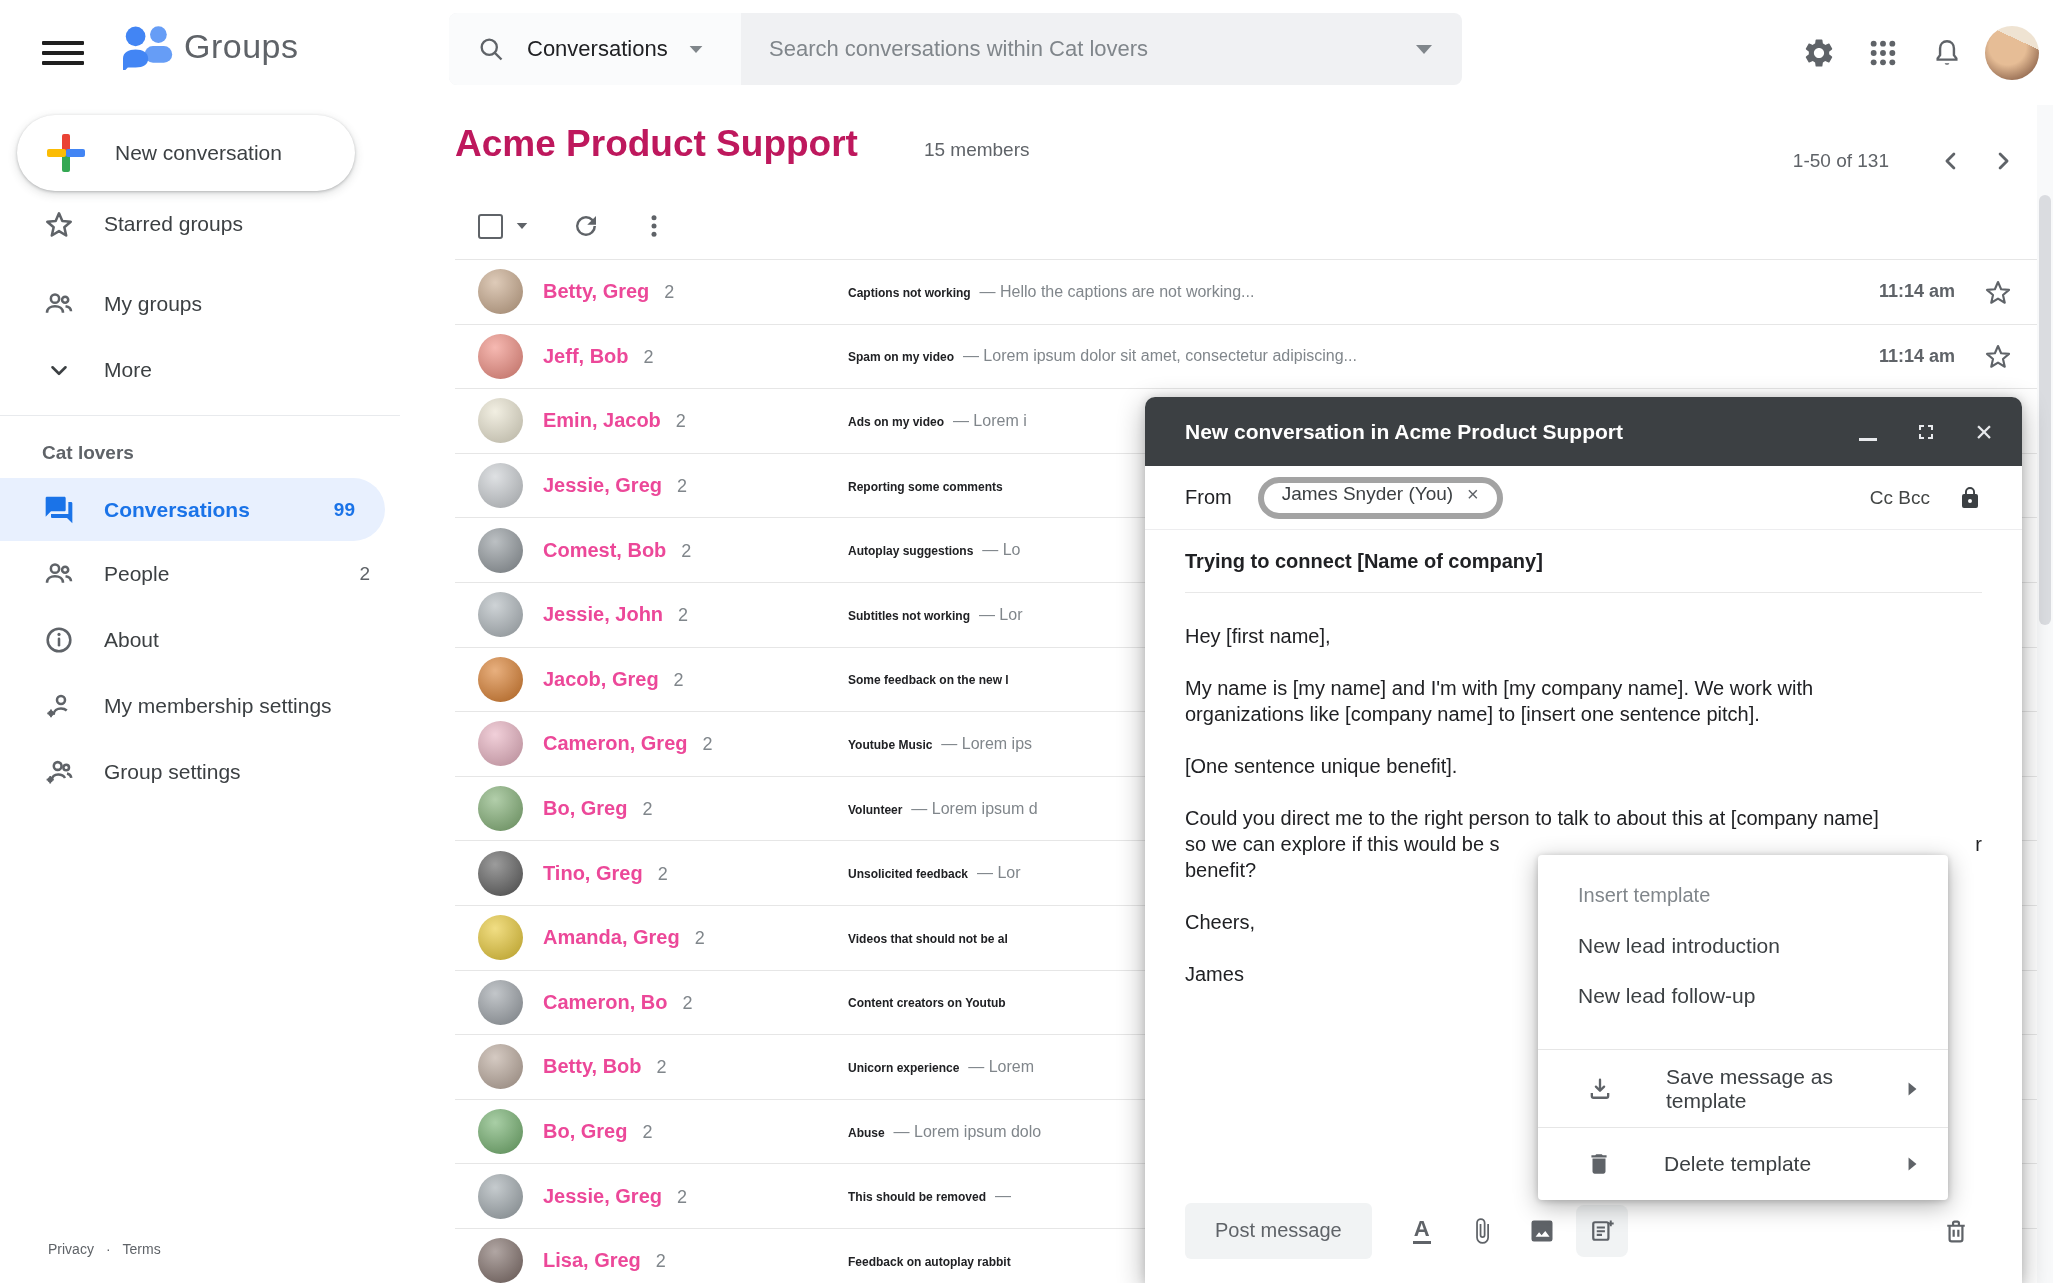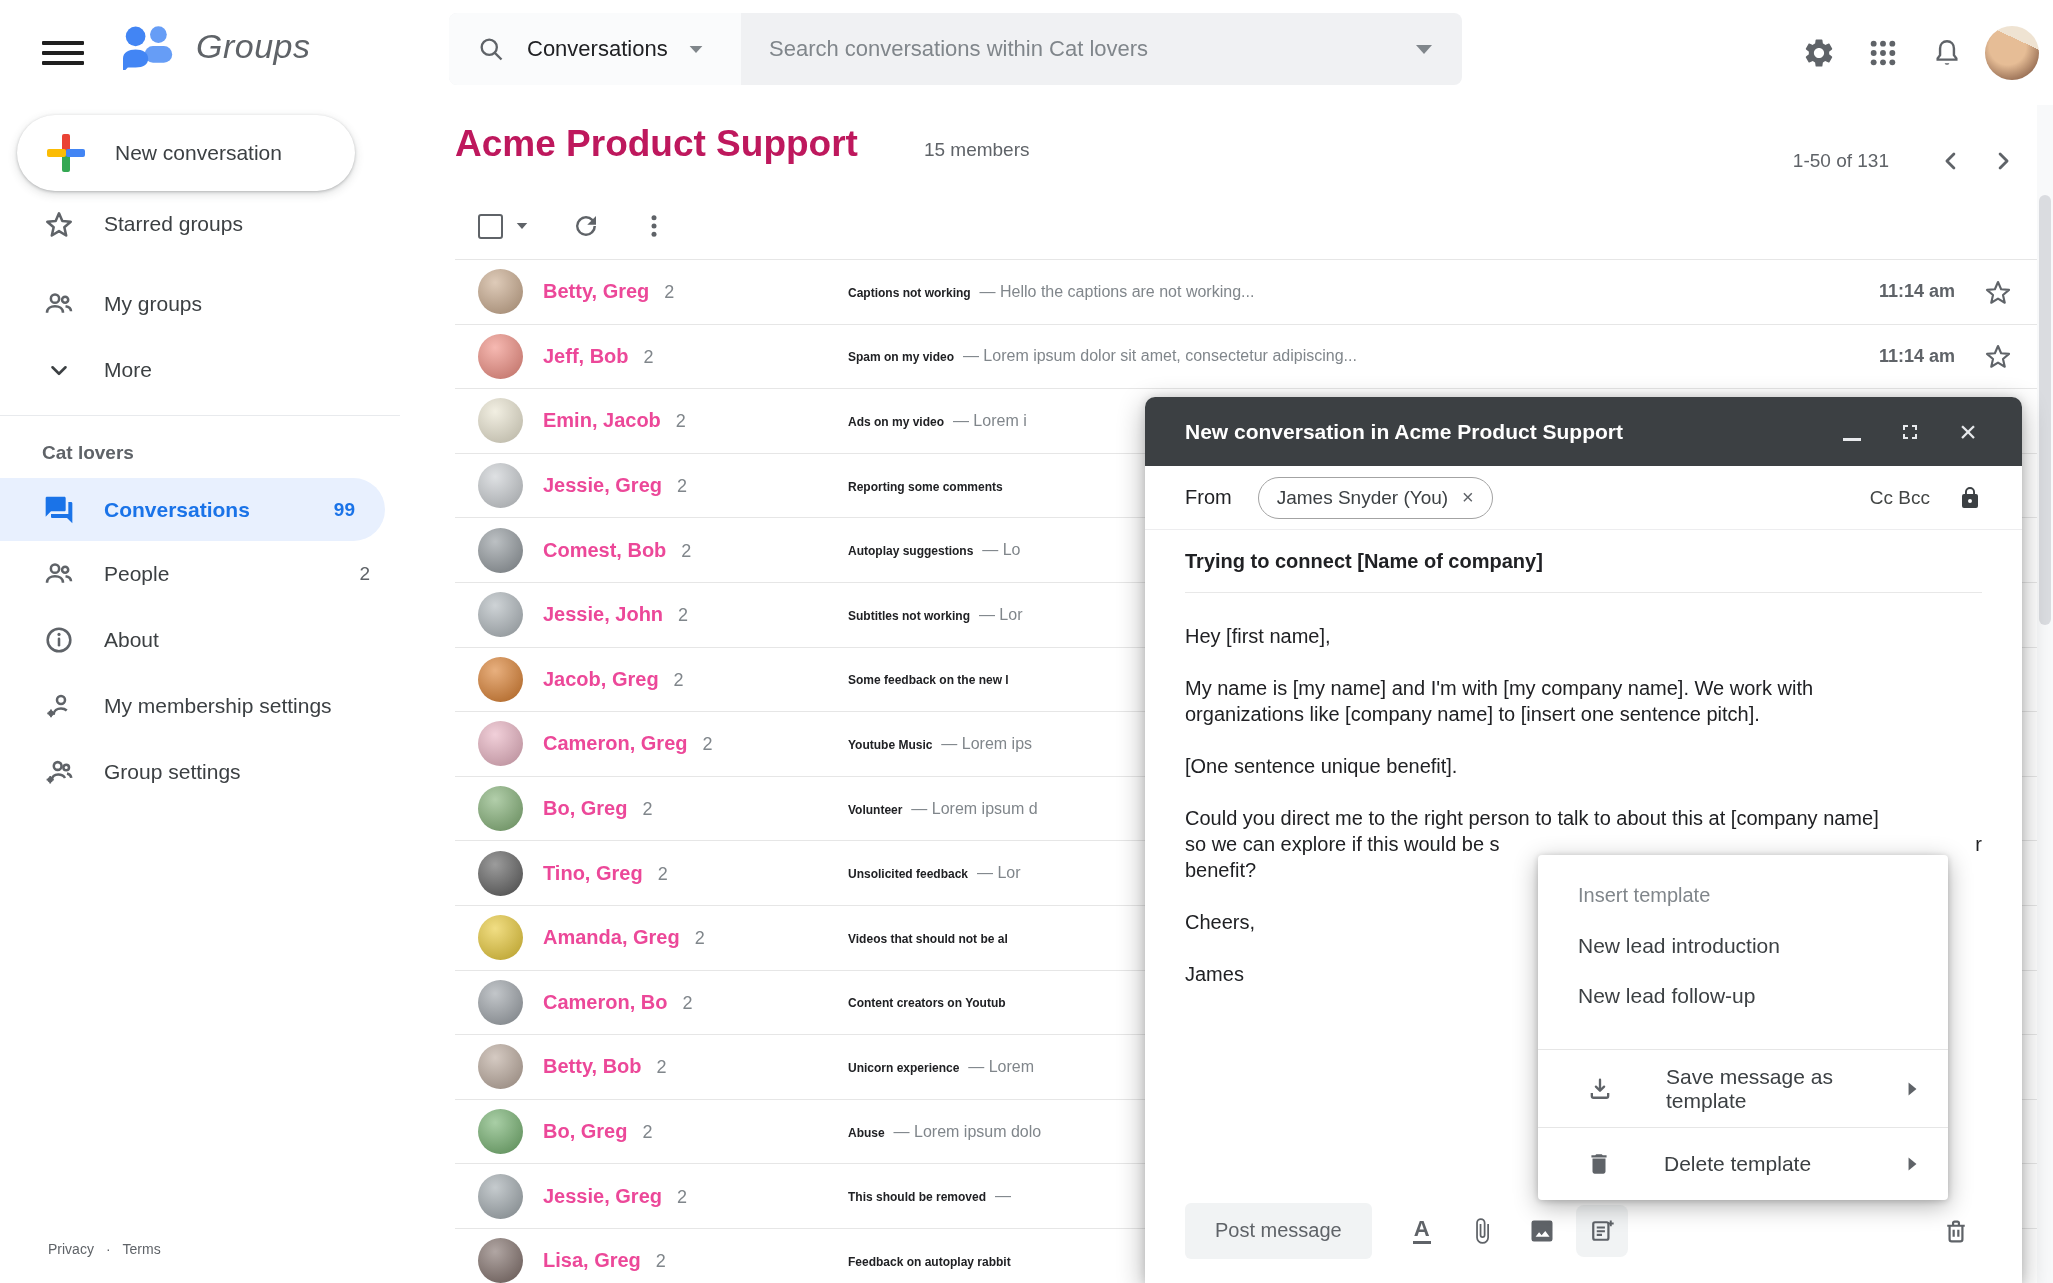--- a/index.html
+++ b/index.html
@@ -8,21 +8,21 @@
     position:relative; overflow:hidden; background:#fff;
     font-family:"Liberation Sans", sans-serif; color:#202124;
   }
   .ico { display:inline-flex; align-items:center; justify-content:center; flex:none; }
   svg { display:block; }
 
   
   .topbar { position:absolute; left:0; top:0; right:0; height:105px; background:#fff; z-index:3; }
   .hamburger { position:absolute; left:42px; top:36px; width:42px; height:34px; display:flex; flex-direction:column; justify-content:center; gap:6px; cursor:pointer; }
   .hamburger i { display:block; height:4px; background:#1f1f1f; border-radius:1px; }
-  .brand { position:absolute; left:118px; top:22px; display:flex; align-items:center; gap:20px;font-style:italic; }
+  .brand { position:absolute; left:118px; top:22px; display:flex; align-items:center; gap:8px; }
   .brand-name { font-size:34px; color:#5f6368; letter-spacing:.5px; }
   .searchbar { position:absolute; left:449px; top:13px; width:1013px; height:72px; border-radius:8px; background:#f0f1f3; display:flex; align-items:center; overflow:hidden; }
   .scope { width:292px; height:100%; background:#fafbfc; display:flex; align-items:center; padding-left:28px; cursor:pointer; }
   .scope-label { font-size:22px; color:#202124; margin-left:22px; }
   .caret { width:0; height:0; border-left:8px solid transparent; border-right:8px solid transparent; border-top:9px solid #80868b; margin-left:20px; }
   .search-input { flex:1; border:0; background:transparent; font-size:22px; color:#80868b; padding-left:28px; font-family:inherit; outline:none; }
   .search-input::placeholder { color:#80868b; }
   .search-caret { margin-right:30px; }
   .top-actions { position:absolute; right:14px; top:0; height:105px; display:flex; align-items:center; }
   .top-btn { width:64px; height:64px; display:flex; align-items:center; justify-content:center; border-radius:50%; cursor:pointer; }
@@ -81,29 +81,29 @@
   .row .time { font-size:18px; font-weight:700; color:#5f6368; margin-left:auto; flex:none; }
   .row .star { margin:0 24px 0 28px; flex:none; cursor:pointer; }
 
   
   .scrollbar { position:absolute; right:0; top:105px; width:16px; bottom:0; background:#f8f9fa; z-index:1; }
   .scroll-thumb { position:absolute; left:2px; right:2px; top:90px; height:430px; border-radius:6px; background:#dadce0; }
 
   
   .dialog { position:absolute; left:1145px; top:397px; width:877px; height:886px; background:#fff; z-index:20;
     border-radius:10px 10px 0 0; box-shadow:0 8px 28px rgba(0,0,0,.32), 0 0 10px rgba(0,0,0,.12); }
-  .dlg-header { height:69px; background:var(--dialog-header,#3c4043); border-radius:10px 10px 0 0; display:flex; align-items:center; padding:0 32px 0 40px; }
+  .dlg-header { height:69px; background:var(--dialog-header,#3c4043); border-radius:10px 10px 0 0; display:flex; align-items:center; padding:0 16px 0 40px; }
   .dlg-title { font-size:21px; font-weight:600; color:#fff; }
   .dlg-winbtns { margin-left:auto; display:flex; align-items:center; gap:14px; }
   .win-btn { width:44px; height:44px; display:flex; align-items:center; justify-content:center; cursor:pointer; }
   .min-bar { width:18px; height:3px; background:#e8eaed; margin-top:16px; }
   .close-x { font-size:30px; color:#e8eaed; line-height:1; font-weight:400; }
   .from-row { height:64px; display:flex; align-items:center; padding:0 40px; border-bottom:1px solid #ededef; }
   .from-label { font-size:20px; color:#202124; }
-  .chip { margin-left:26px; height:42px; border:1px solid #a3a3a3; border-radius:21px; display:flex; align-items:center; padding:0 18px; cursor:default; }
+  .chip { margin-left:26px; height:42px; border:6px solid #a3a3a3; border-radius:21px; display:flex; align-items:flex-start; padding:0 18px; cursor:default; }
   .chip-name { font-size:19px; color:#3c4043; }
   .chip-x { font-size:20px; color:#5f6368; margin-left:14px; cursor:pointer; }
   .ccbcc { margin-left:auto; font-size:19px; color:#444746; cursor:pointer; }
   .lock { margin-left:28px; }
   .subject-row { margin:0 40px; height:63px; display:flex; align-items:center; border-bottom:1px solid #e8e8e8; }
   .subject-text { font-size:20px; font-weight:600; color:#202124; }
   .dlg-body { padding:30px 40px 0; font-size:20px; line-height:26px; color:#202124; }
   .dlg-body p { margin-bottom:26px; }
   .line-r { position:relative; }
   .line-r .tail { position:absolute; right:0; top:0; }

